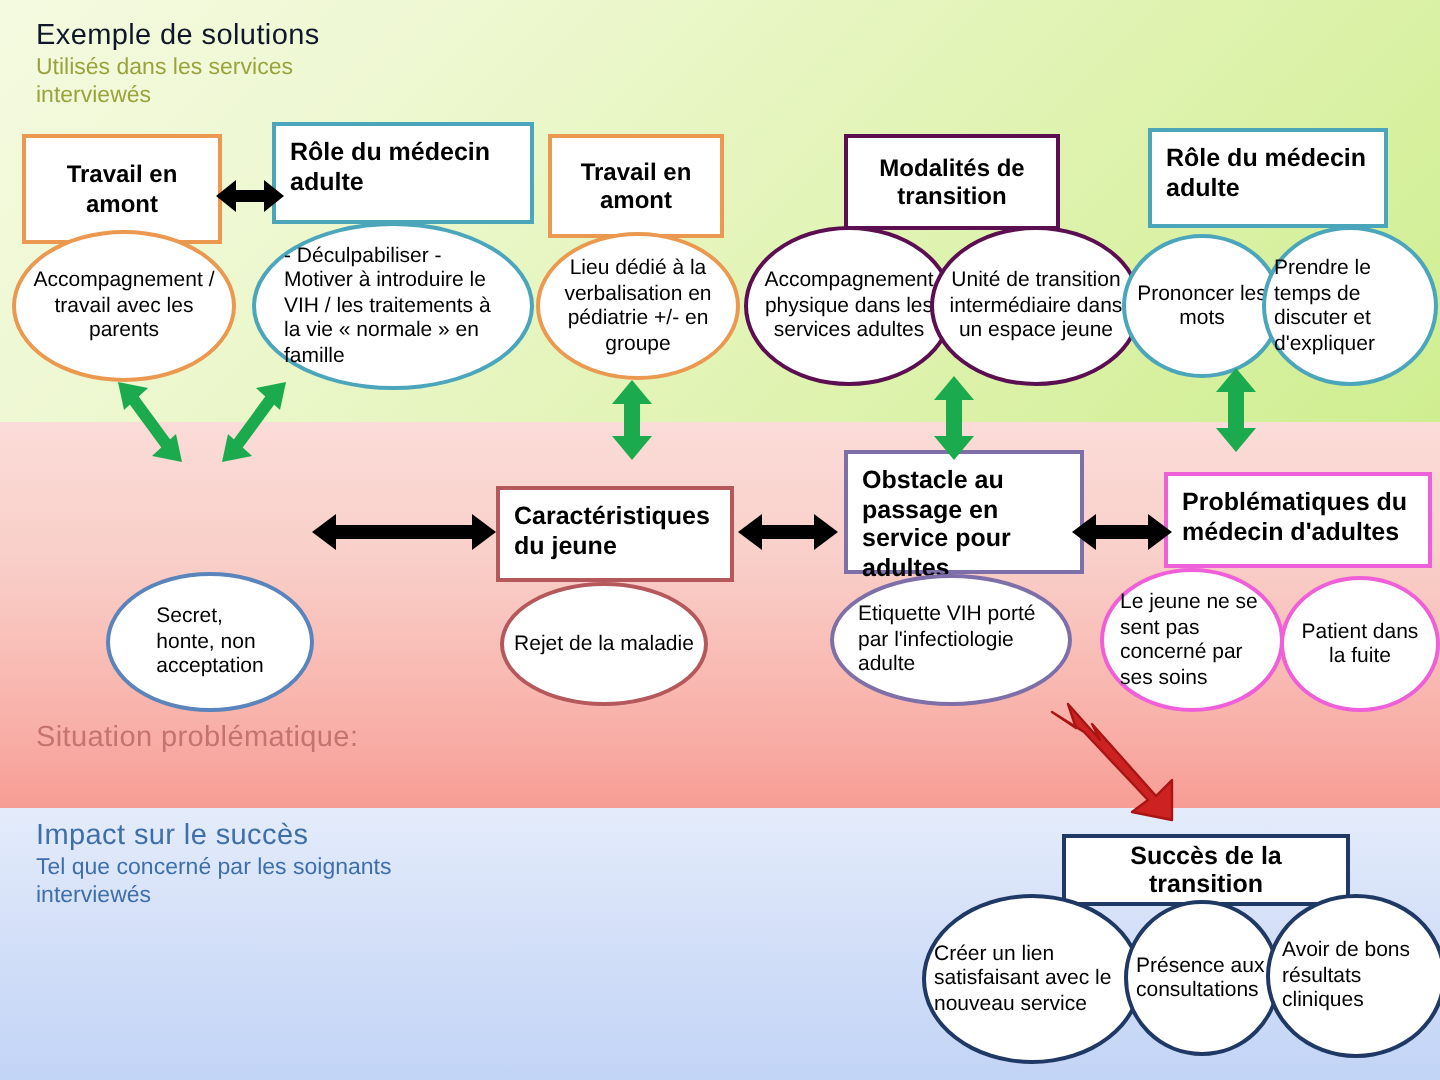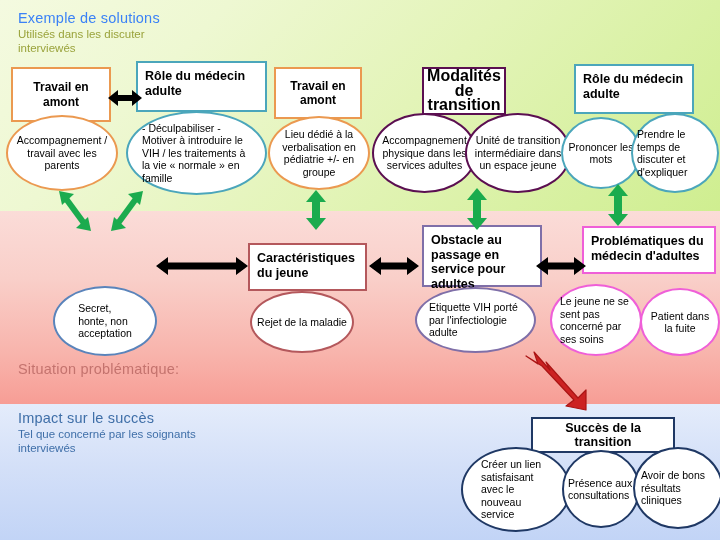--- a/index.html
+++ b/index.html
@@ -29,21 +29,21 @@
   }
 
   
   .sec{position:absolute;}
   .sec .t1{font-size:14.5px;line-height:17px;letter-spacing:.2px;}
   .sec .t2{font-size:11.5px;line-height:14px;}
   #sec-green{left:18px;top:10px;color:#9aa33c;}
   #sec-pink{left:18px;top:361px;color:#c4736e;}
   #sec-blue{left:18px;top:410px;color:#3f6fa8;}
   #sec-blue .t1{color:#3f6fa8;}
-  #sec-green .t1{color:#3b82f6;}
+  #sec-green .t1{color:#0f172a;}
 
   
   .box{
     position:absolute;background:#fff;box-sizing:border-box;
     font-weight:bold;color:#000;
     display:flex;align-items:flex-start;
     padding:6px 7px;
     line-height:14.5px;
   }
   .box.c{align-items:center;justify-content:center;text-align:center;}
@@ -66,21 +66,21 @@
 <body>
 
 <div id="slide">
 
   <div class="band" id="band-green"></div>
   <div class="band" id="band-pink"></div>
   <div class="band" id="band-blue"></div>
 
   <div class="sec" id="sec-green">
     <div class="t1">Exemple de solutions</div>
-    <div class="t2">Utilisés dans les discuter</div>
+    <div class="t2">Utilisés dans les services</div>
     <div class="t2">interviewés</div>
   </div>
 
   <div class="sec" id="sec-pink">
     <div class="t1">Situation problématique:</div>
   </div>
 
   <div class="sec" id="sec-blue">
     <div class="t1">Impact sur le succès</div>
     <div class="t2">Tel que concerné par les soignants</div>
@@ -95,21 +95,21 @@
   <div class="box" style="left:136px;top:61px;width:131px;height:51px;border:2px solid #4ba6bb;font-size:12.5px;">Rôle du médecin adulte</div>
   <div class="ell" style="left:126px;top:111px;width:141px;height:84px;border:2px solid #4ba6bb;font-size:10.5px;text-align:left;">
     <span class="inner" style="padding:0 14px;">- Déculpabiliser - Motiver à introduire le VIH / les traitements à la vie « normale » en famille</span>
   </div>
 
   <div class="box c" style="left:274px;top:67px;width:88px;height:52px;border:2px solid #eb9950;font-size:12px;">Travail en amont</div>
   <div class="ell" style="left:268px;top:116px;width:102px;height:74px;border:2px solid #eb9950;font-size:10.5px;">
     <span class="inner">Lieu dédié à la verbalisation en pédiatrie +/- en groupe</span>
   </div>
 
-  <div class="box c" style="left:422px;top:67px;width:84px;height:48px;border:2px solid #5b0f51;font-size:16px;">Modalités de transition</div>
+  <div class="box c" style="left:422px;top:67px;width:108px;height:48px;border:2px solid #5b0f51;font-size:12px;">Modalités de transition</div>
   <div class="ell" style="left:372px;top:113px;width:105px;height:80px;border:2px solid #5b0f51;font-size:10.5px;">
     <span class="inner" style="padding:0 12px;">Accompagnement physique dans les services adultes</span>
   </div>
   <div class="ell" style="left:465px;top:113px;width:106px;height:80px;border:2px solid #5b0f51;font-size:10.5px;">
     <span class="inner" style="padding:0 2px;">Unité de transition intermédiaire dans un espace jeune</span>
   </div>
 
   <div class="box" style="left:574px;top:64px;width:120px;height:50px;border:2px solid #4ba6bb;font-size:12.5px;">Rôle du médecin adulte</div>
   <div class="ell" style="left:561px;top:117px;width:80px;height:72px;border:2px solid #4ba6bb;font-size:10.5px;">
     <span class="inner" style="padding:0 2px;">Prononcer les mots</span>
@@ -131,21 +131,21 @@
   <div class="box" style="left:248px;top:243px;width:119px;height:48px;border:2px solid #b4585c;font-size:12.5px;">Caractéristiques du jeune</div>
   <div class="ell" style="left:250px;top:291px;width:104px;height:62px;border:2px solid #b4585c;font-size:10.5px;">
     <span class="inner">Rejet de la maladie</span>
   </div>
 
   <div class="box" style="left:422px;top:225px;width:120px;height:62px;border:2px solid #7f6fa8;font-size:12.5px;">Obstacle au passage en service pour adultes</div>
   <div class="ell" style="left:415px;top:287px;width:121px;height:66px;border:2px solid #7f6fa8;font-size:10.5px;text-align:left;">
     <span class="inner" style="padding:0 12px;">Etiquette VIH porté par l'infectiologie adulte</span>
   </div>
 
-  <div class="box" style="left:582px;top:226px;width:134px;height:48px;border:2px solid #ef5fd8;font-size:12.5px;">Problématiques du médecin d'adultes</div>
+  <div class="box" style="left:582px;top:236px;width:134px;height:48px;border:2px solid #ef5fd8;font-size:12.5px;">Problématiques du médecin d'adultes</div>
   <div class="ell" style="left:550px;top:284px;width:92px;height:72px;border:2px solid #ef5fd8;font-size:10.5px;text-align:left;">
     <span class="inner" style="padding:0 8px;">Le jeune ne se sent pas concerné par ses soins</span>
   </div>
   <div class="ell" style="left:640px;top:288px;width:80px;height:68px;border:2px solid #ef5fd8;font-size:10.5px;text-align:center;">
     <span class="inner" style="padding:0 6px;">Patient dans la fuite</span>
   </div>
 
   <div class="arrow" style="left:156px;top:256px;">
     <svg width="92" height="20" viewBox="0 0 92 20">
       <path d="M0 10 L12 1 L12 6.5 L80 6.5 L80 1 L92 10 L80 19 L80 13.5 L12 13.5 L12 19 Z" fill="#000"></path>
@@ -210,21 +210,21 @@
 
   <div class="arrow" style="left:524px;top:350px;">
     <svg width="70" height="62" viewBox="0 0 70 62">
       <path d="M2 6 L14 14 L10 2 L26 20 L22 12 L54 48 L62 40 L62 60 L42 56 L50 50 L18 16 Z" fill="#cc2222" stroke="#aa1414" stroke-width="1.2" stroke-linejoin="round"></path>
     </svg>
   </div>
 
   <div class="box c" style="left:531px;top:417px;width:144px;height:36px;border:2px solid #1f3864;font-size:12.5px;">Succès de la transition</div>
 
   <div class="ell" style="left:461px;top:447px;width:110px;height:85px;border:2px solid #1f3864;font-size:10.5px;text-align:left;">
-    <span class="inner" style="padding:0 18px;">Créer un lien satisfaisant avec le nouveau service</span>
+    <span class="inner" style="padding:0 4px;">Créer un lien satisfaisant avec le nouveau service</span>
   </div>
 
   <div class="ell" style="left:562px;top:450px;width:78px;height:78px;border:2px solid #1f3864;font-size:10.5px;text-align:left;">
     <span class="inner" style="padding:0 4px;">Présence aux consultations</span>
   </div>
 
   <div class="ell" style="left:633px;top:447px;width:90px;height:82px;border:2px solid #1f3864;font-size:10.5px;text-align:left;">
     <span class="inner" style="padding:0 6px;">Avoir de bons résultats cliniques</span>
   </div>
 

